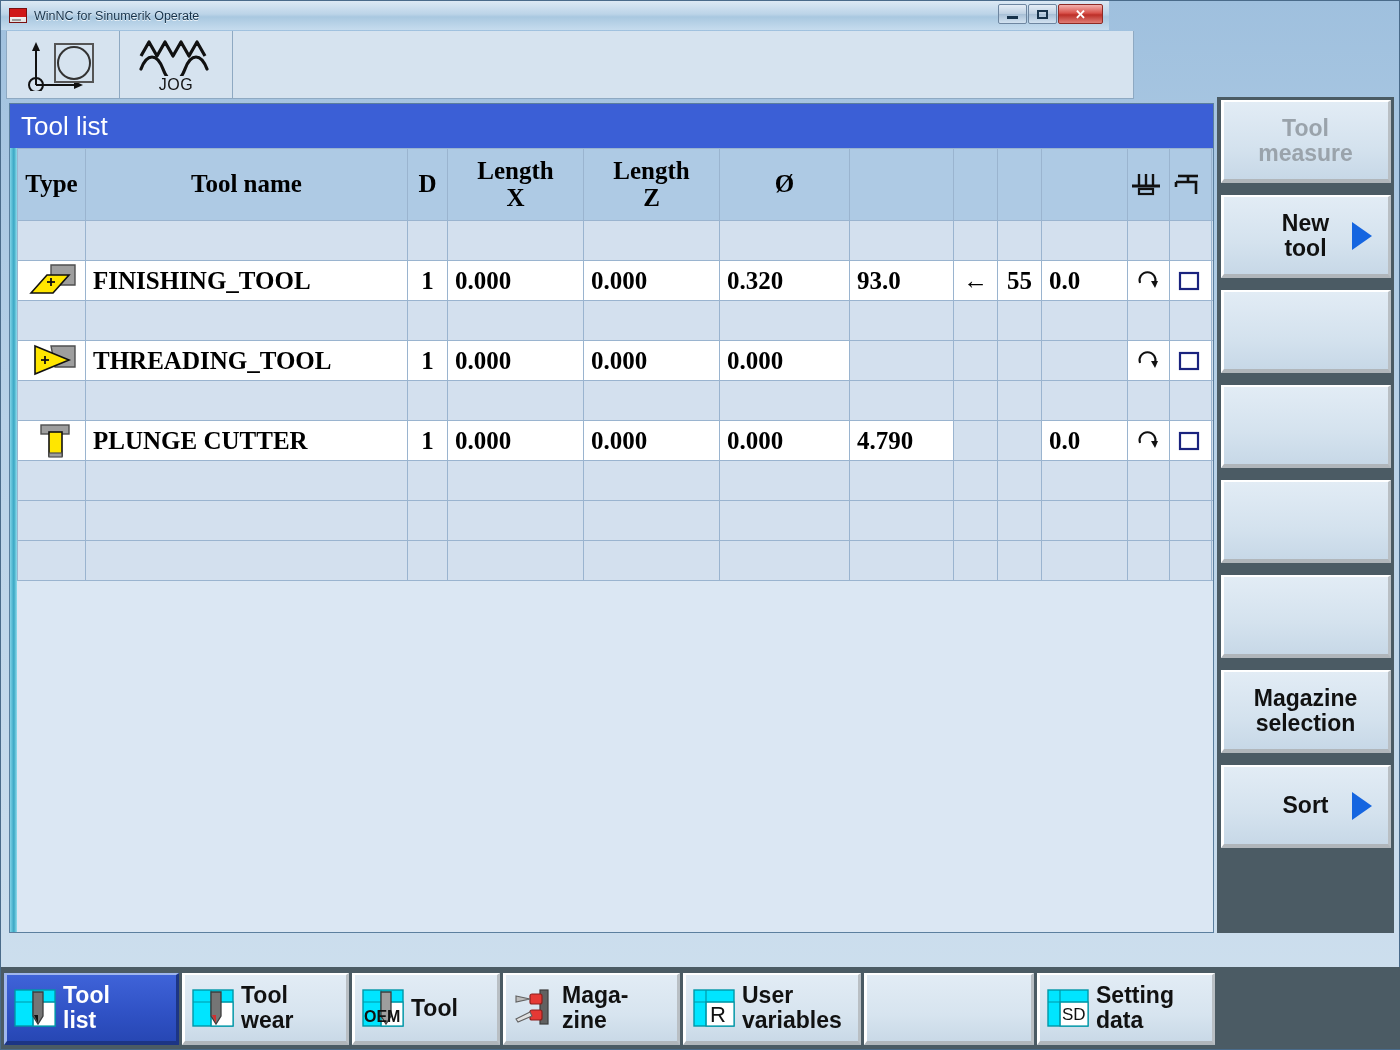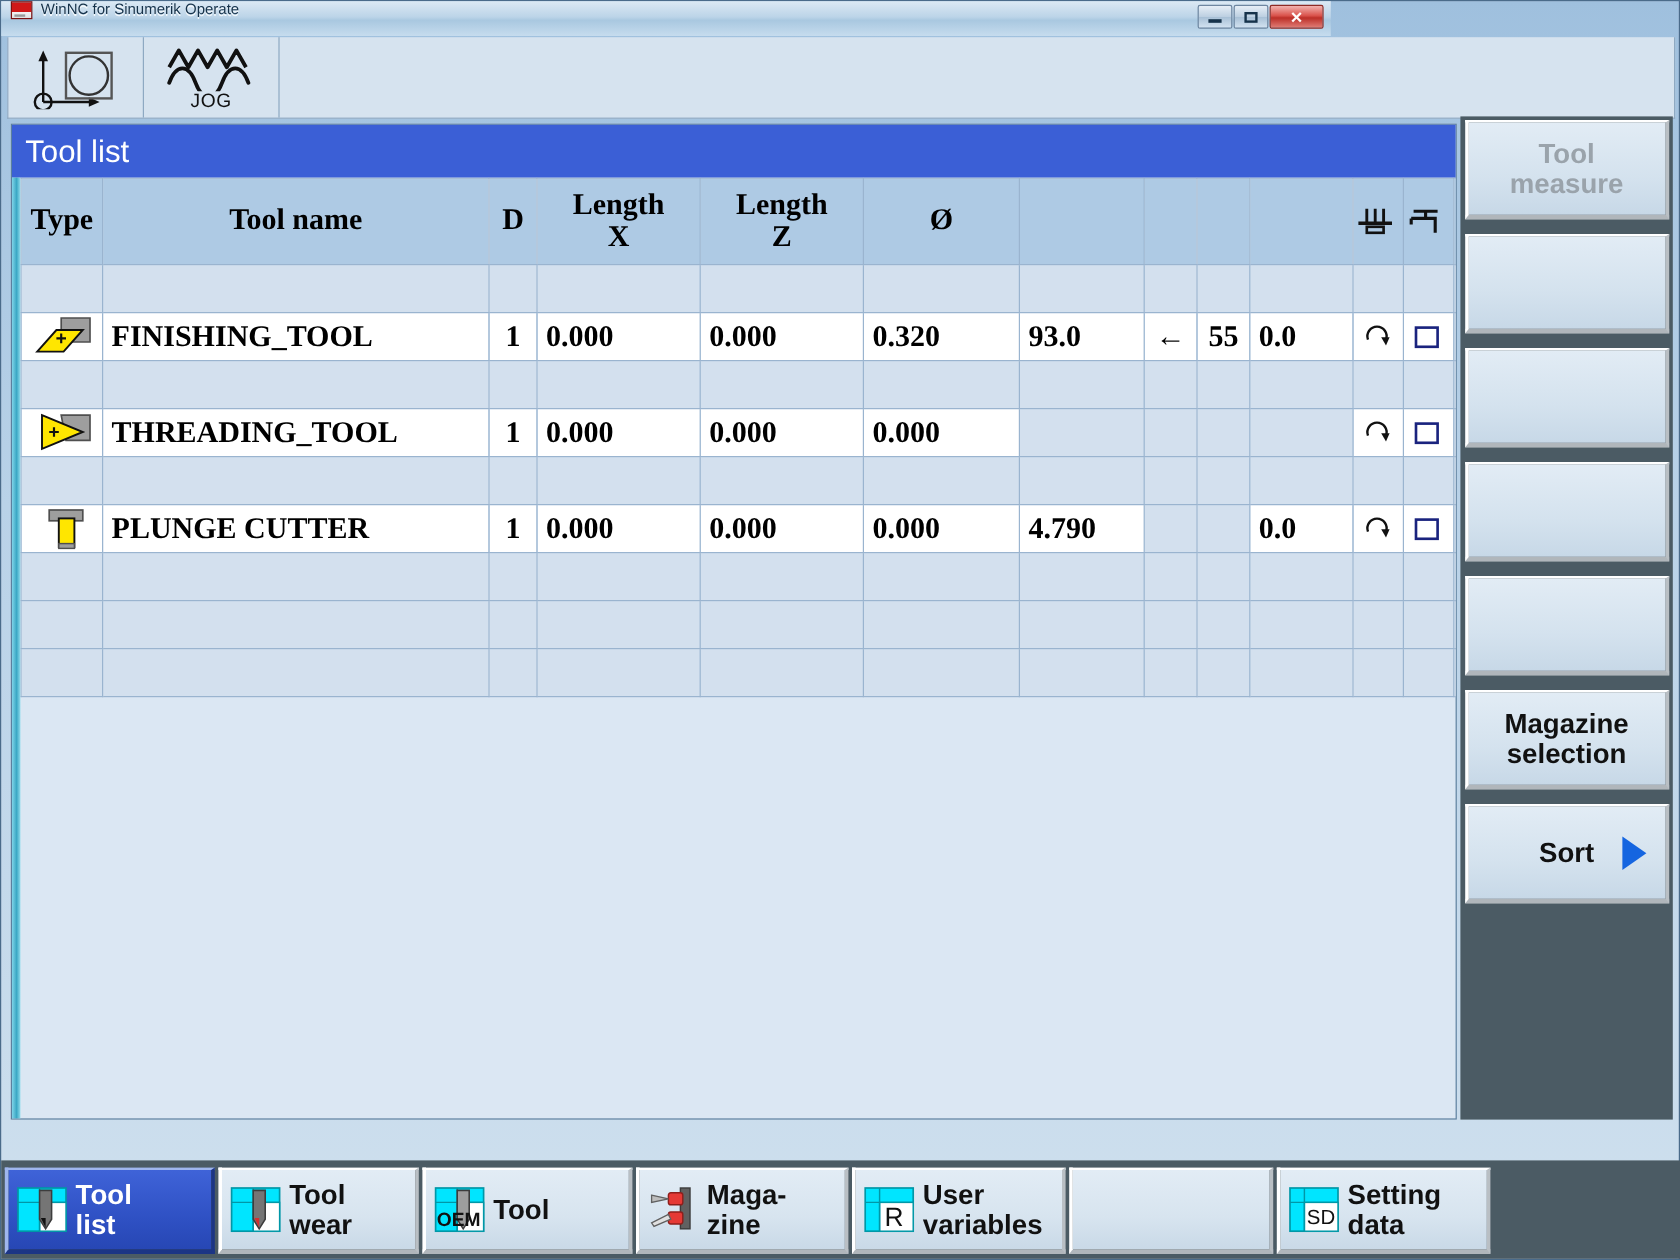--- a/index.html
+++ b/index.html
@@ -15,21 +15,21 @@
     position: relative;
     width: 1400px; height: 1050px;
     background: linear-gradient(180deg,#9fc0de 0%, #b9d2e8 40%, #cfe0ee 100%);
     border: 1px solid #4a6b8a;
   }
 
   
   .titlebar {
     position: absolute; left: 0; top: 0; width: 1108px; height: 29px;
     background: linear-gradient(180deg,#dce9f4 0%,#bcd4e8 45%,#a9c8e0 55%,#c6dcee 100%);
-    display: flex; align-items: flex-start;
+    display: flex; align-items: center;
   }
   .title-ico {
     width: 18px; height: 15px; margin-left: 8px; margin-right: 7px;
     background: linear-gradient(180deg,#d01818 0%,#d01818 62%,#f2f2f2 62%,#e0e0e0 100%);
     border: 1px solid #7a1010; position: relative; flex: none;
   }
   .title-ico::after{
     content:""; position:absolute; left:2px; bottom:1px; width:9px; height:2px;
     background:#9a9a9a;
   }
@@ -47,21 +47,21 @@
   .wc.close {
     width: 45px;
     background: linear-gradient(180deg,#f3b2ae 0%,#d9524b 45%,#bc2f28 55%,#e07d76 100%);
     border-color:#8e2a24; color:#fff; font-weight:bold; font-size:13px;
   }
   .wc .mn { display:block; width:11px; height:3px; background:#16324a; margin-top:6px; }
   .wc .mx { display:block; width:11px; height:9px; border:2px solid #16324a; }
 
   
   .toolbar {
-    position:absolute; left:5px; top:30px; width:1390px; height:68px;
+    position:absolute; left:5px; top:30px; width:1128px; height:68px;
     background:#d6e3ef; border:1px solid #8ea9c2; border-top:none;
     display:flex;
   }
   .tb-cell {
     width:113px; height:100%; border-right:1px solid #8ea9c2;
     display:flex; align-items:center; justify-content:center; flex:none;
   }
   .tb-cell.wide { flex:1; border-right:none; }
   .jog-ico { text-align:center; line-height:1; }
   .jog-ico svg { display:block; margin:0 auto; }
@@ -507,20 +507,24 @@
       <div class="hs-thumb"></div>
     </div>
     <div class="hs-arrow">▶</div>
   </div>
 
   <div class="softcol">
     <div class="sk disabled">
       <span class="lbl">Tool<br>measure</span>
     </div>
     <div class="sk">
+      <span class="lbl">New<br>tool</span>
+      <span class="arrow"></span>
+    </div>
+    <div class="sk">
         <span class="lbl"></span>
       </div>
     <div class="sk">
         <span class="lbl"></span>
       </div>
     <div class="sk">
         <span class="lbl"></span>
       </div>
     <div class="sk">
         <span class="lbl"></span>
@@ -557,21 +561,21 @@
           <rect x="20" y="16" width="22" height="24" fill="#fff" stroke="#0097a7" stroke-width="1.2"></rect>
           <line x1="2" y1="16" x2="42" y2="16" stroke="#0097a7" stroke-width="1.2"></line>
           <line x1="20" y1="4" x2="20" y2="40" stroke="#0097a7" stroke-width="1.2"></line>
           <path d="M20 6 H30 V30 L25 38 L20 30 Z" fill="#757575" stroke="#3d3d3d" stroke-width="1.3"></path>
           <path d="M21 29 L25 37 L25 29 Z" fill="#d32f2f"></path>
         </svg>
       </span>
       <span class="tlbl">Tool<br>wear</span>
     </div>
 
-    <div class="tab" style="width:175px">
+    <div class="tab" style="width:148px">
       <span class="tico">
         <svg width="44" height="44" viewBox="0 0 44 44">
           <rect x="2" y="4" width="40" height="36" fill="#00e5ff" stroke="#0097a7" stroke-width="1.4"></rect>
           <rect x="20" y="16" width="22" height="24" fill="#fff" stroke="#0097a7" stroke-width="1.2"></rect>
           <line x1="2" y1="16" x2="42" y2="16" stroke="#0097a7" stroke-width="1.2"></line>
           <line x1="20" y1="4" x2="20" y2="40" stroke="#0097a7" stroke-width="1.2"></line>
           <path d="M20 6 H30 V30 L25 38 L20 30 Z" fill="#9e9e9e" stroke="#3d3d3d" stroke-width="1.3"></path>
           <text x="3" y="36" font-family="Liberation Sans, sans-serif" font-size="16" font-weight="bold" fill="#111">OEM</text>
         </svg>
       </span>

